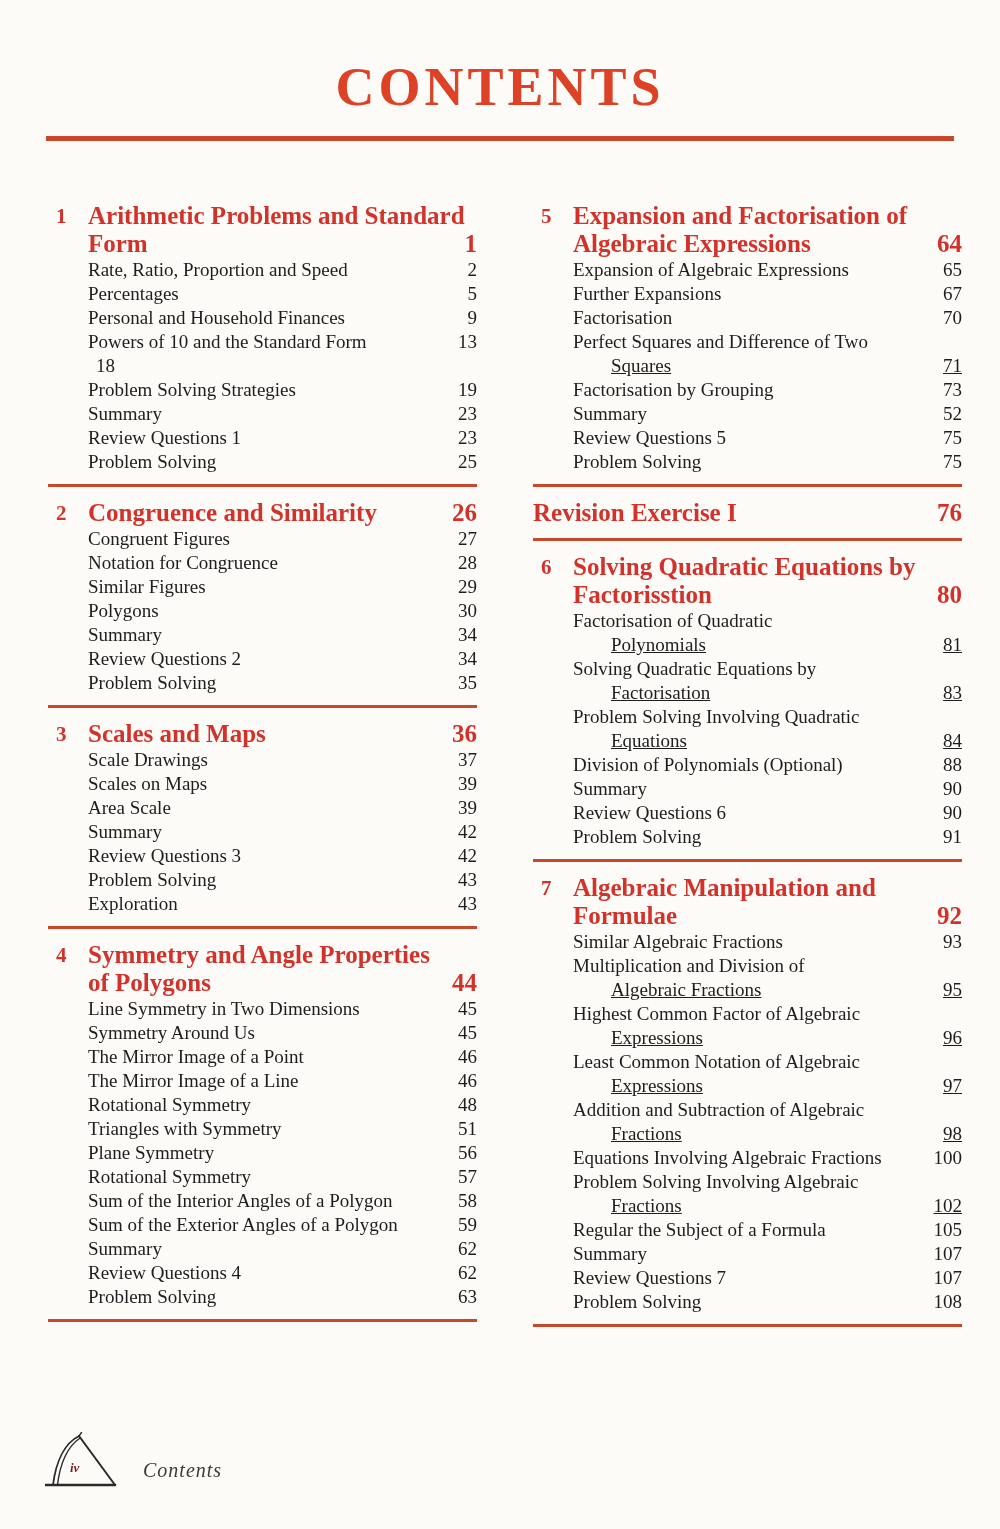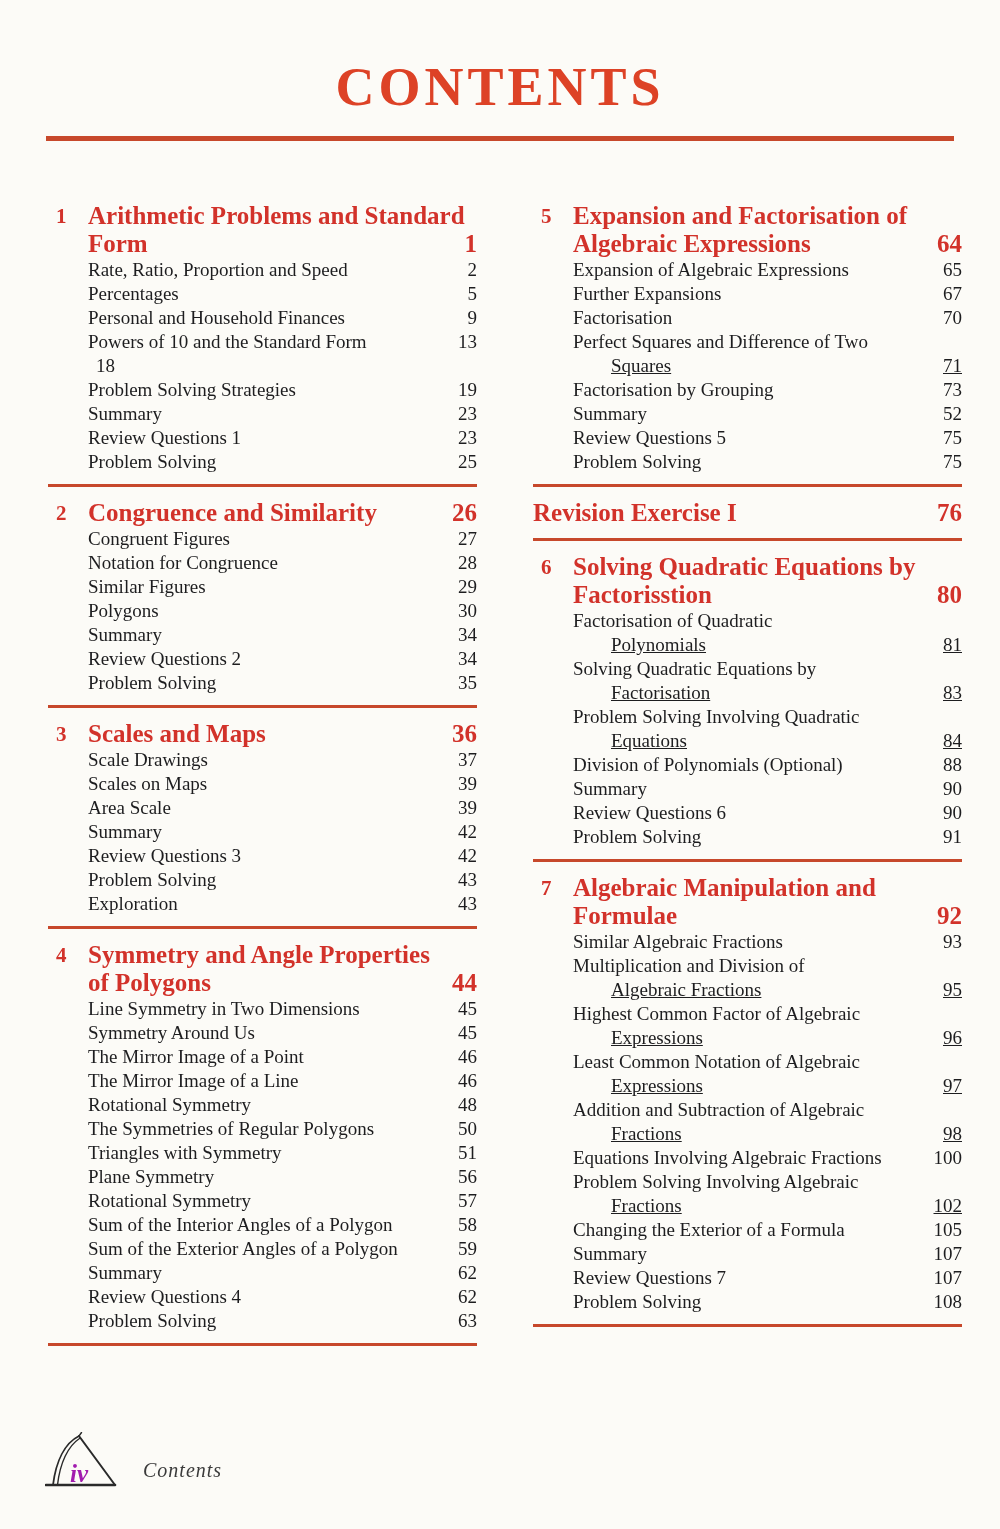--- a/index.html
+++ b/index.html
@@ -77,24 +77,24 @@
   .footer{
     position:absolute;
     left:45px;top:1432px;
     display:flex;
     align-items:flex-end;
   }
   .sail{position:relative;width:78px;height:58px;}
   .folio{
     position:absolute;
     left:25px;top:28px;
-    font-size:25px;
+    font-size:13px;
     font-weight:bold;
     font-style:italic;
-    color:#a21caf;
+    color:#7f1d1d;
   }
   .book-label{
     margin-left:20px;
     margin-bottom:8px;
     font-size:20px;
     font-style:italic;
     color:#3a3a3a;
     letter-spacing:1px;
   }
 </style>
@@ -246,24 +246,20 @@
           </div>
           <div class="erow">
             <span class="t">The Mirror Image of a Line</span>
             <span class="pg">46</span>
           </div>
           <div class="erow">
             <span class="t">Rotational Symmetry</span>
             <span class="pg">48</span>
           </div>
           <div class="erow">
-            <span class="t">The Symmetries of Regular Polygons</span>
-            <span class="pg">50</span>
-          </div>
-          <div class="erow">
             <span class="t">Triangles with Symmetry</span>
             <span class="pg">51</span>
           </div>
           <div class="erow">
             <span class="t">Plane Symmetry</span>
             <span class="pg">56</span>
           </div>
           <div class="erow">
             <span class="t">Rotational Symmetry</span>
             <span class="pg">57</span>
@@ -435,21 +431,21 @@
             <span class="pg">100</span>
           </div>
           <div class="erow">
             <span class="t">Problem Solving Involving Algebraic</span>
           </div>
           <div class="erow indent2">
             <span class="t">Fractions</span>
             <span class="pg">102</span>
           </div>
           <div class="erow">
-            <span class="t">Changing the Exterior of a Formula</span>
+            <span class="t">Regular the Subject of a Formula</span>
             <span class="pg">105</span>
           </div>
           <div class="erow">
             <span class="t">Summary</span>
             <span class="pg">107</span>
           </div>
           <div class="erow">
             <span class="t">Review Questions 7</span>
             <span class="pg">107</span>
           </div>

